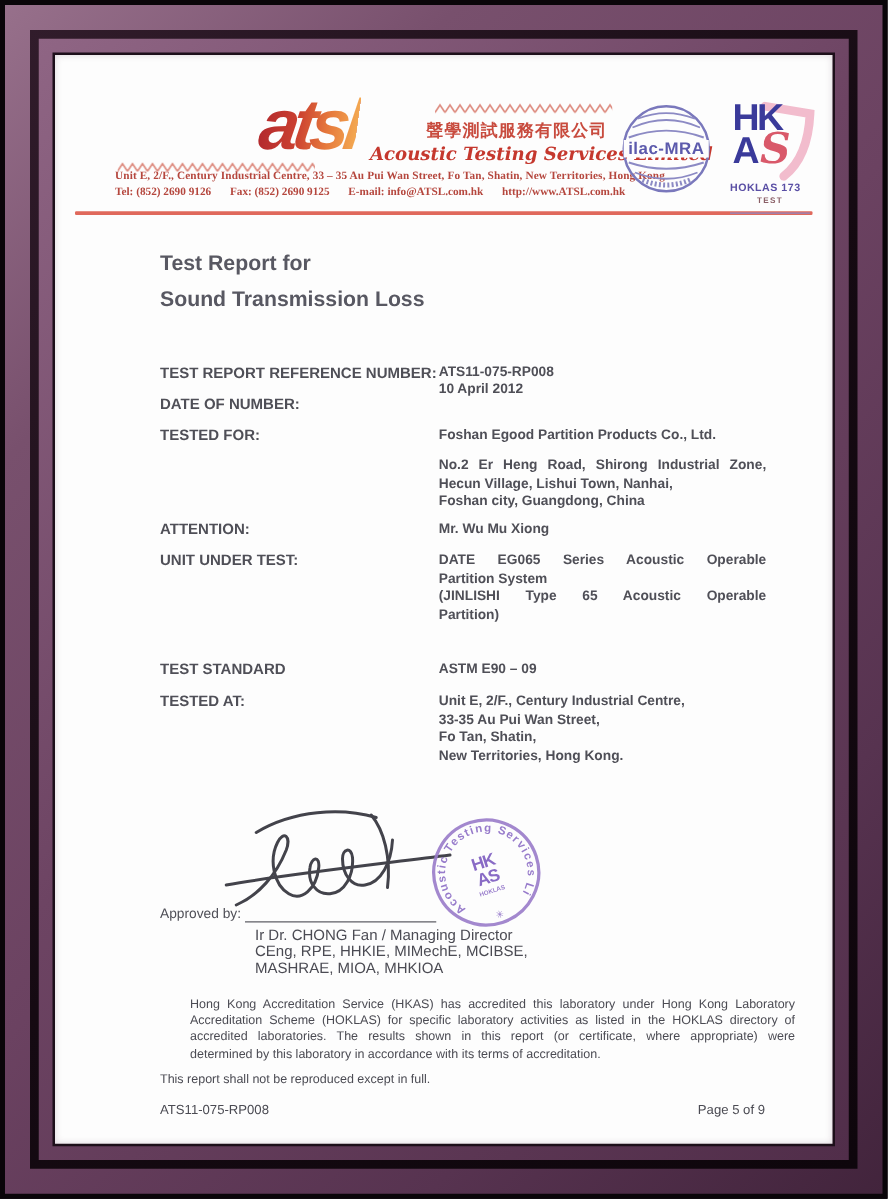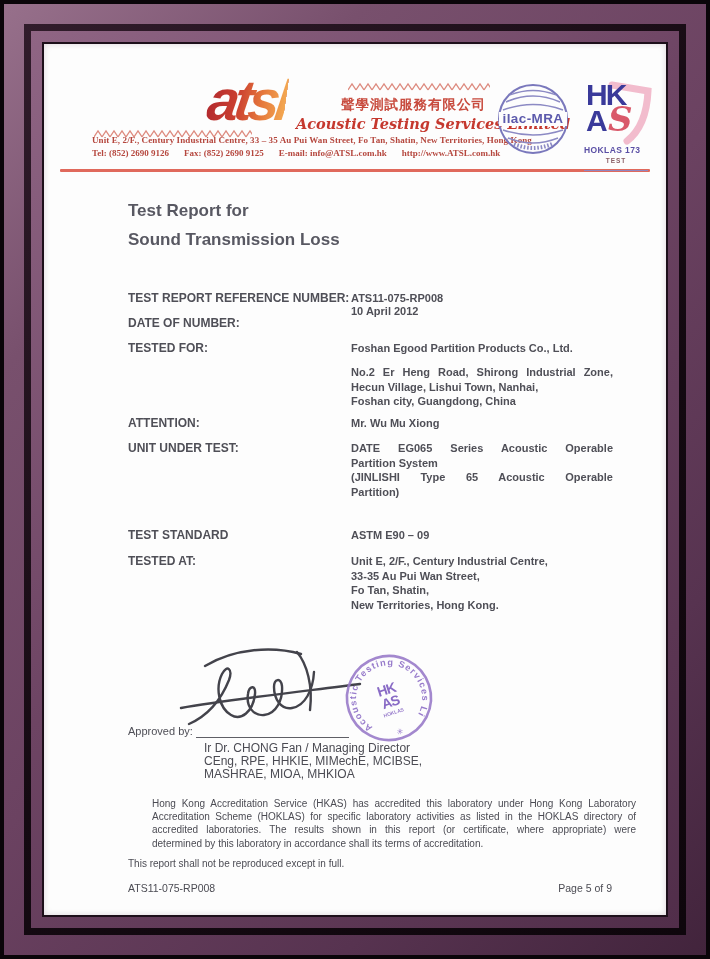--- a/index.html
+++ b/index.html
@@ -199,20 +199,20 @@
     <div class="approver">
         <div>Ir Dr. CHONG Fan / Managing Director</div>
         <div>CEng, RPE, HHKIE, MIMechE, MCIBSE,</div>
         <div>MASHRAE, MIOA, MHKIOA</div>
       </div>
 
     <div class="disclaimer">
         <div>Hong Kong Accreditation Service (HKAS) has accredited this laboratory under Hong Kong Laboratory</div>
         <div>Accreditation Scheme (HOKLAS) for specific laboratory activities as listed in the HOKLAS directory of</div>
         <div>accredited laboratories. The results shown in this report (or certificate, where appropriate) were</div>
-        <div>determined by this laboratory in accordance shall its terms of accreditation.</div>
+        <div>determined by this laboratory in accordance with its terms of accreditation.</div>
       </div>
     <div class="repro-note">This report shall not be reproduced except in full.</div>
     <div class="footer-left">ATS11-075-RP008</div>
     <div class="footer-right">Page 5 of 9</div>
 
   </div>
 </div>
 
 </body></html>

